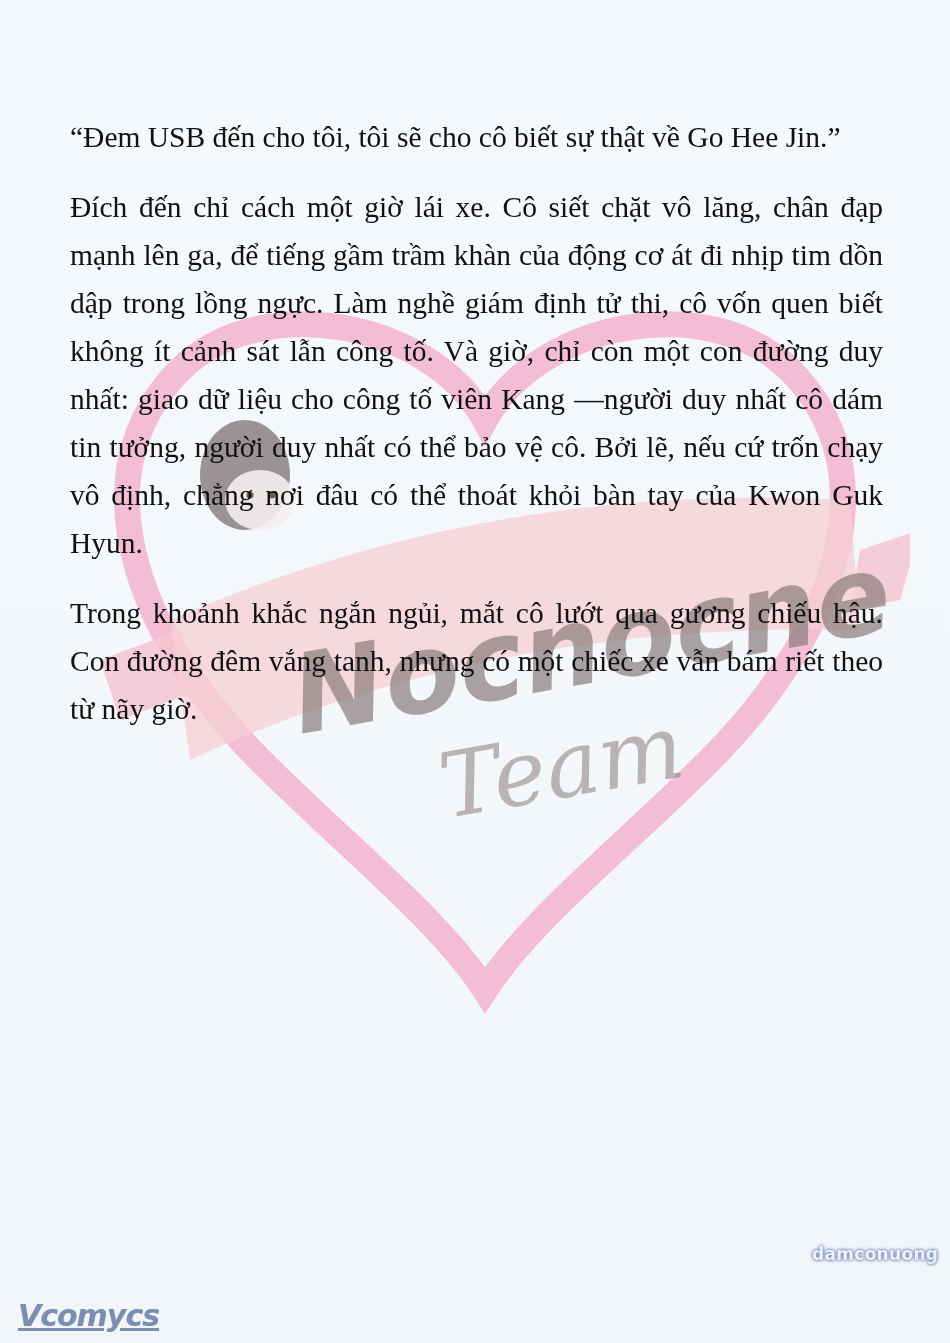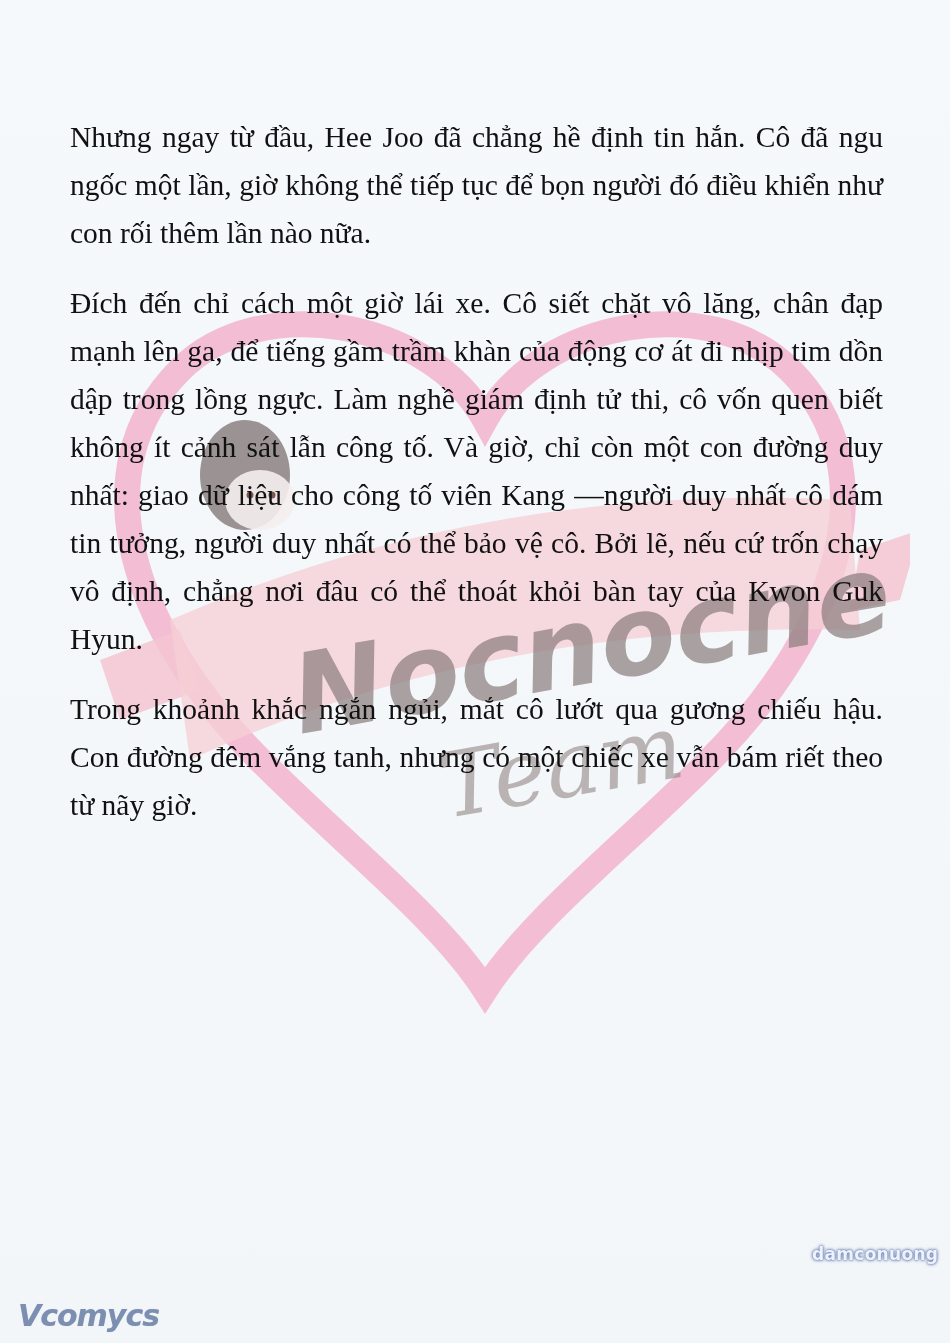--- a/index.html
+++ b/index.html
@@ -38,20 +38,21 @@
       margin: 0 0 22px 0;
       text-align: justify;
     }
     .logo-left {
       position: absolute; left: 18px; top: 1298px;
       font-family: "DejaVu Sans", sans-serif;
       font-style: italic; font-weight: bold;
       font-size: 30px; color: #7d8fb0;
       letter-spacing: -1px;
       text-shadow: 0 0 1px #c0cce0;
+      text-decoration: underline;
     }
     .logo-right {
       position: absolute; left: 812px; top: 1244px;
       font-family: "DejaVu Sans", sans-serif;
       font-weight: bold;
       font-size: 17px;
       color: #eef2fb;
       letter-spacing: 0.3px;
       text-shadow: 0 0 2px #6f86b8, 0 0 3px #6f86b8, 0 0 4px #8fa1c8;
     }
@@ -73,20 +74,20 @@
     <ellipse cx="200" cy="200" rx="35" ry="30" fill="#f5eeee" opacity="0.9"></ellipse>
     <circle cx="190" cy="195" r="3.5" fill="#7a5a50"></circle>
     <circle cx="212" cy="195" r="3.5" fill="#7a5a50"></circle>
 
     <text x="230" y="400" font-family="DejaVu Sans, sans-serif" font-weight="bold" font-style="italic" font-size="110" fill="#8a7c7c" opacity="0.7" transform="rotate(-10 430 360)">Nocnocne</text>
     <text x="380" y="510" font-family="DejaVu Serif, serif" font-style="italic" font-size="90" fill="#8a7c7c" opacity="0.55" transform="rotate(-10 430 480)">Team</text>
   </svg>
 
 
   <div class="content">
-    <p>Nhưng ngay từ đầu, Hee Joo đã chẳng hề định tin hắn. Cô đã ngu ngốc một lần, giờ không thể tiếp tục để bọn người đó điều khiển như con rối thêm lần nào nữa.</p>
+    <p>“Đem USB đến cho tôi, tôi sẽ cho cô biết sự thật về Go Hee Jin.”</p>
     <p>Đích đến chỉ cách một giờ lái xe. Cô siết chặt vô lăng, chân đạp mạnh lên ga, để tiếng gầm trầm khàn của động cơ át đi nhịp tim dồn dập trong lồng ngực. Làm nghề giám định tử thi, cô vốn quen biết không ít cảnh sát lẫn công tố. Và giờ, chỉ còn một con đường duy nhất: giao dữ liệu cho công tố viên Kang —người duy nhất cô dám tin tưởng, người duy nhất có thể bảo vệ cô. Bởi lẽ, nếu cứ trốn chạy vô định, chẳng nơi đâu có thể thoát khỏi bàn tay của Kwon Guk Hyun.</p>
     <p>Trong khoảnh khắc ngắn ngủi, mắt cô lướt qua gương chiếu hậu. Con đường đêm vắng tanh, nhưng có một chiếc xe vẫn bám riết theo từ nãy giờ.</p>
   </div>
 
   <div class="logo-left">Vcomycs</div>
   <div class="logo-right">damconuong</div>
 </div>
 
 </body></html>

